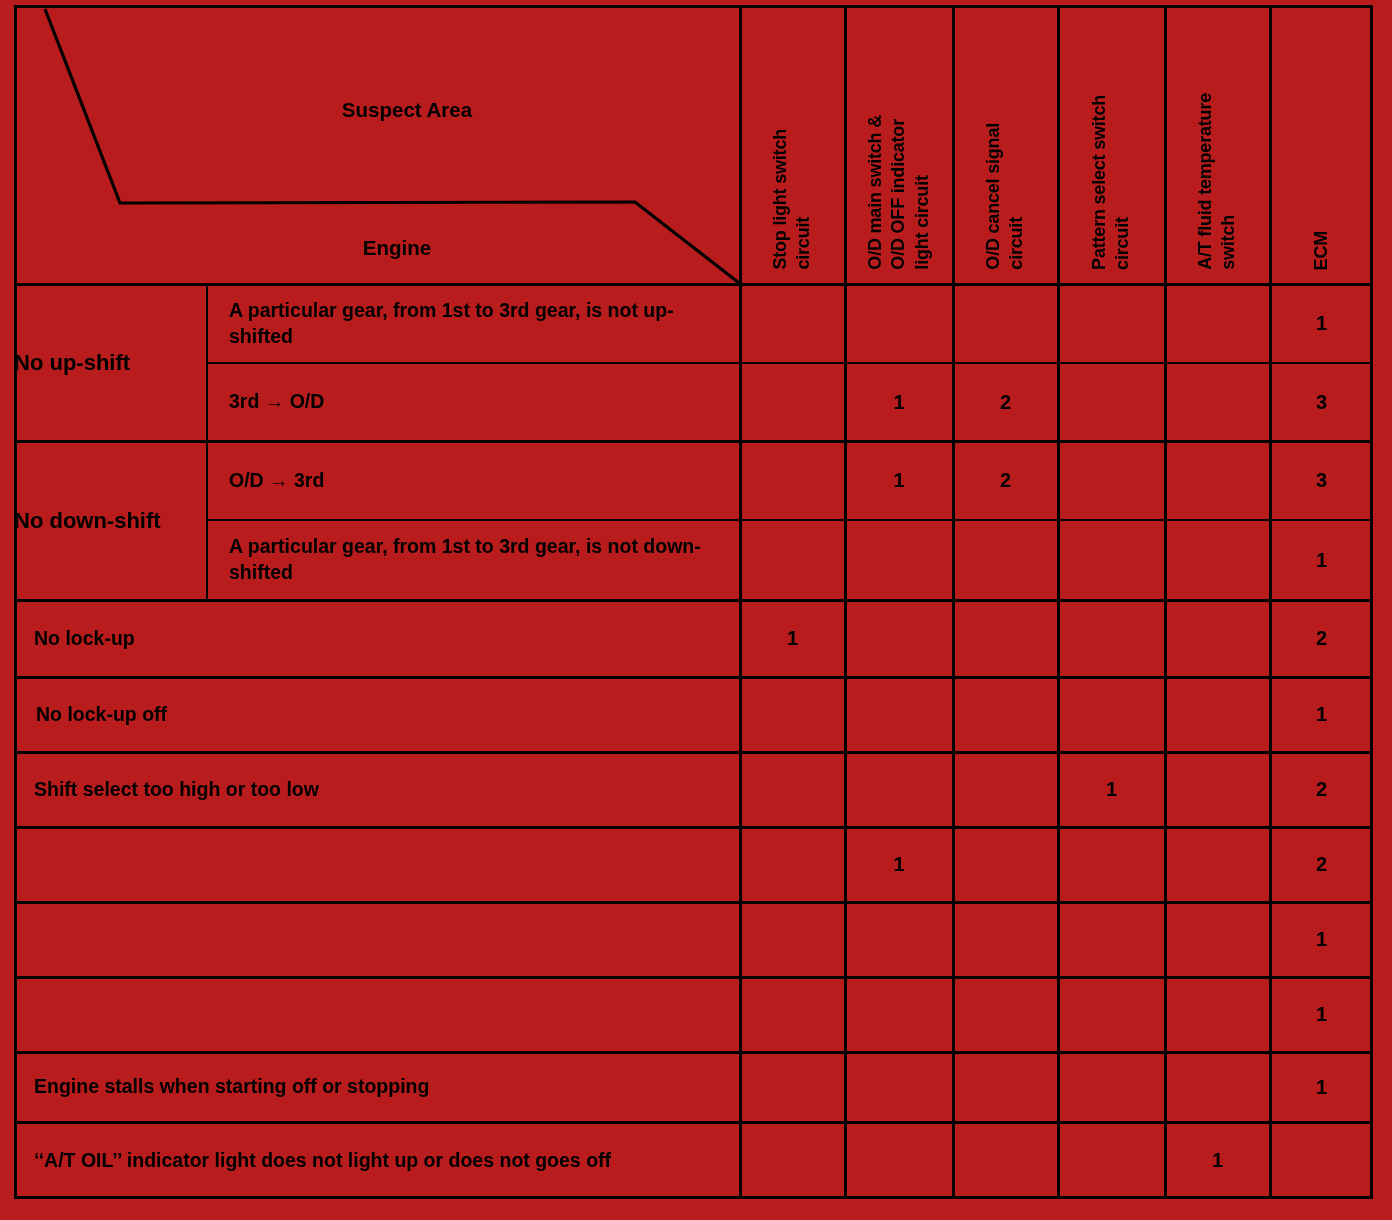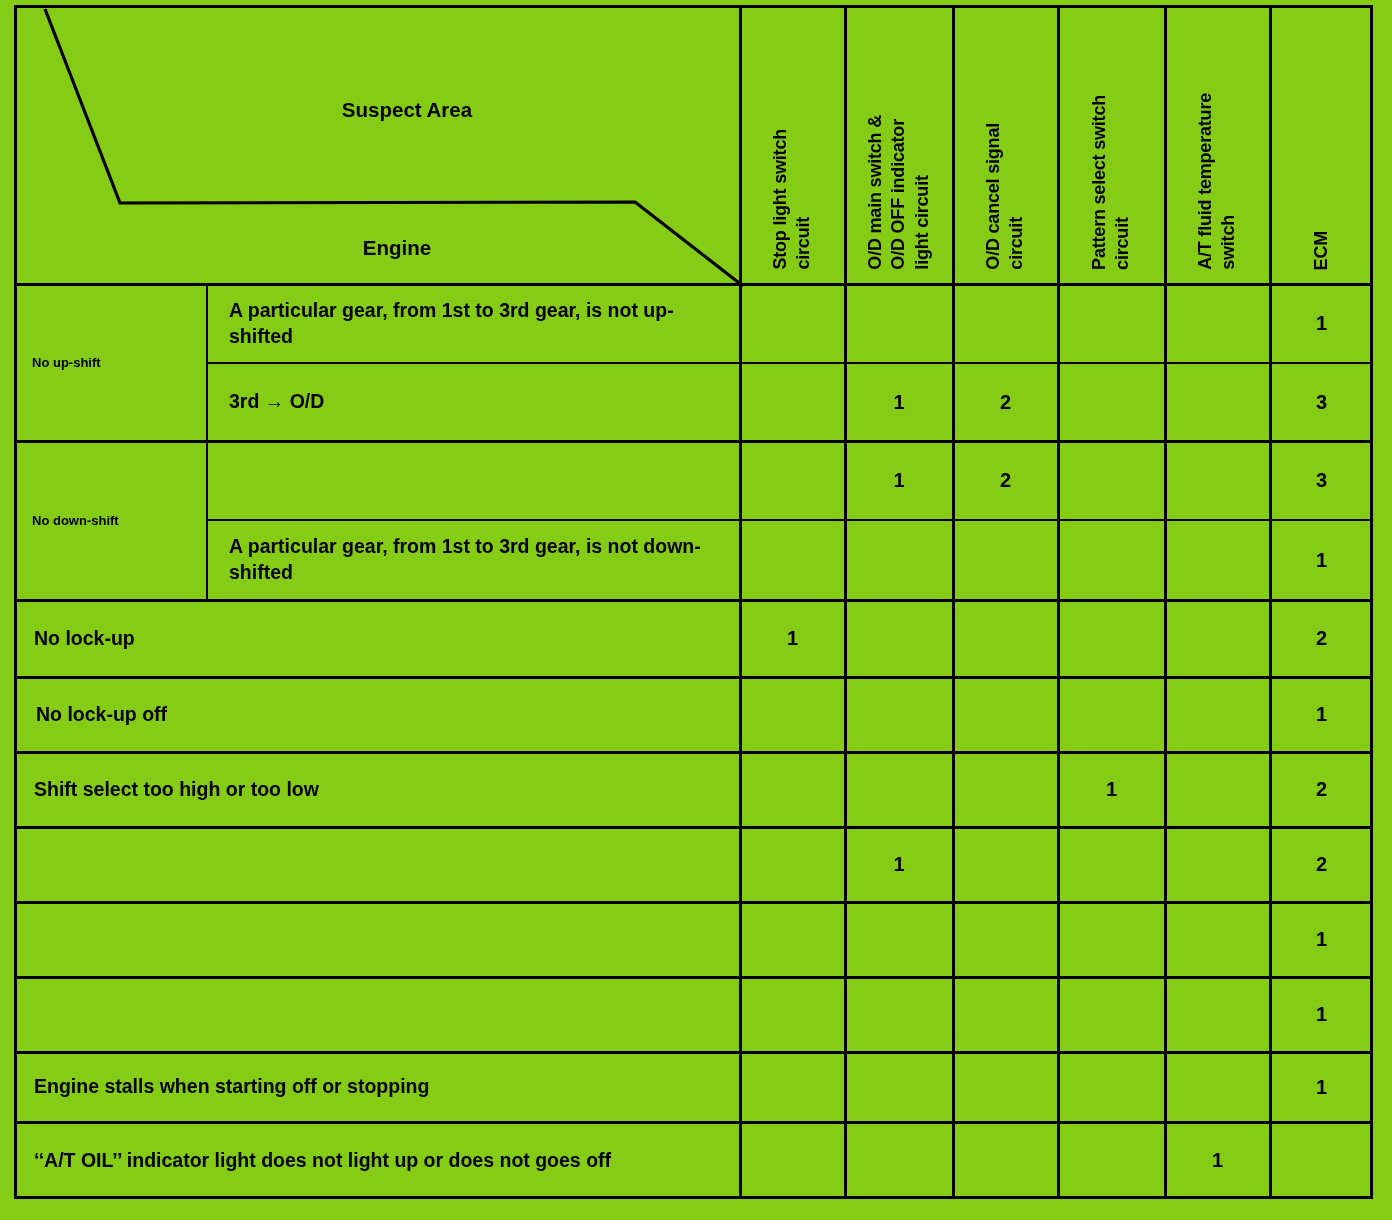--- a/index.html
+++ b/index.html
@@ -1,17 +1,17 @@
 <!DOCTYPE html>
 <html><head>
 <meta charset="utf-8">
 <style>
   html,body{margin:0;padding:0;background:#ffffff;}
   body{font-family:"Liberation Sans",sans-serif;color:#000;}
-  #page{position:relative;width:1392px;height:1220px;background:#84cc16;overflow:hidden;}
+  #page{position:relative;width:1392px;height:1220px;background:#b91c1c;overflow:hidden;}
 
   
   #tbl{position:absolute;left:14px;top:5px;width:1359px;height:1194px;
        border:3px solid #000;box-sizing:border-box;}
 
   
   .h{position:absolute;background:#000;height:3px;}
   .v{position:absolute;background:#000;width:3px;}
   .hthin{position:absolute;background:#000;height:2px;}
   .vthin{position:absolute;background:#000;width:2px;}
@@ -21,22 +21,22 @@
            pointer-events:none;}
 
   
   #suspect-label{position:absolute;left:300px;top:90px;width:180px;text-align:center;
         font-size:20.5px;font-weight:bold;}
   #symptom-label{position:absolute;left:290px;top:228px;width:180px;text-align:center;
         font-size:20.5px;font-weight:bold;}
   .colhead-box{position:absolute;top:8px;height:272px;overflow:visible;}
 
   
-  .grp{position:absolute;font-size:13px;font-weight:bold;display:flex;
-       align-items:center;padding-left:18px;box-sizing:border-box;}
+  .grp{position:absolute;font-size:22px;font-weight:bold;display:flex;
+       align-items:center;box-sizing:border-box;}
   .sym{position:absolute;font-size:19.5px;font-weight:bold;display:flex;
        align-items:center;padding-left:22px;padding-right:8px;box-sizing:border-box;
        line-height:1.32;}
 
   
   .num{position:absolute;font-size:20px;font-weight:bold;display:flex;
        align-items:center;justify-content:center;}
 </style>
 </head>
 <body>
@@ -119,20 +119,21 @@
       <div class="num" style="left: 1165px; top: 284px; width: 105px; height: 79px;"></div>
       <div class="num" style="left: 1270px; top: 284px; width: 103px; height: 79px;">1</div>
       <div class="sym" style="left: 207px; top: 363px; width: 533px; height: 78px;">3rd → O/D</div>
       <div class="num" style="left: 740px; top: 363px; width: 105px; height: 78px;"></div>
       <div class="num" style="left: 845px; top: 363px; width: 108px; height: 78px;">1</div>
       <div class="num" style="left: 953px; top: 363px; width: 105px; height: 78px;">2</div>
       <div class="num" style="left: 1058px; top: 363px; width: 107px; height: 78px;"></div>
       <div class="num" style="left: 1165px; top: 363px; width: 105px; height: 78px;"></div>
       <div class="num" style="left: 1270px; top: 363px; width: 103px; height: 78px;">3</div>
       <div class="grp" style="left: 14px; top: 441px; width: 193px; height: 159px;">No down-shift</div>
+      <div class="sym" style="left: 207px; top: 441px; width: 533px; height: 79px;">O/D → 3rd</div>
       <div class="num" style="left: 740px; top: 441px; width: 105px; height: 79px;"></div>
       <div class="num" style="left: 845px; top: 441px; width: 108px; height: 79px;">1</div>
       <div class="num" style="left: 953px; top: 441px; width: 105px; height: 79px;">2</div>
       <div class="num" style="left: 1058px; top: 441px; width: 107px; height: 79px;"></div>
       <div class="num" style="left: 1165px; top: 441px; width: 105px; height: 79px;"></div>
       <div class="num" style="left: 1270px; top: 441px; width: 103px; height: 79px;">3</div>
       <div class="sym" style="left: 207px; top: 520px; width: 533px; height: 80px;">A particular gear, from 1st to 3rd gear, is not down-shifted</div>
       <div class="num" style="left: 740px; top: 520px; width: 105px; height: 80px;"></div>
       <div class="num" style="left: 845px; top: 520px; width: 108px; height: 80px;"></div>
       <div class="num" style="left: 953px; top: 520px; width: 105px; height: 80px;"></div>

